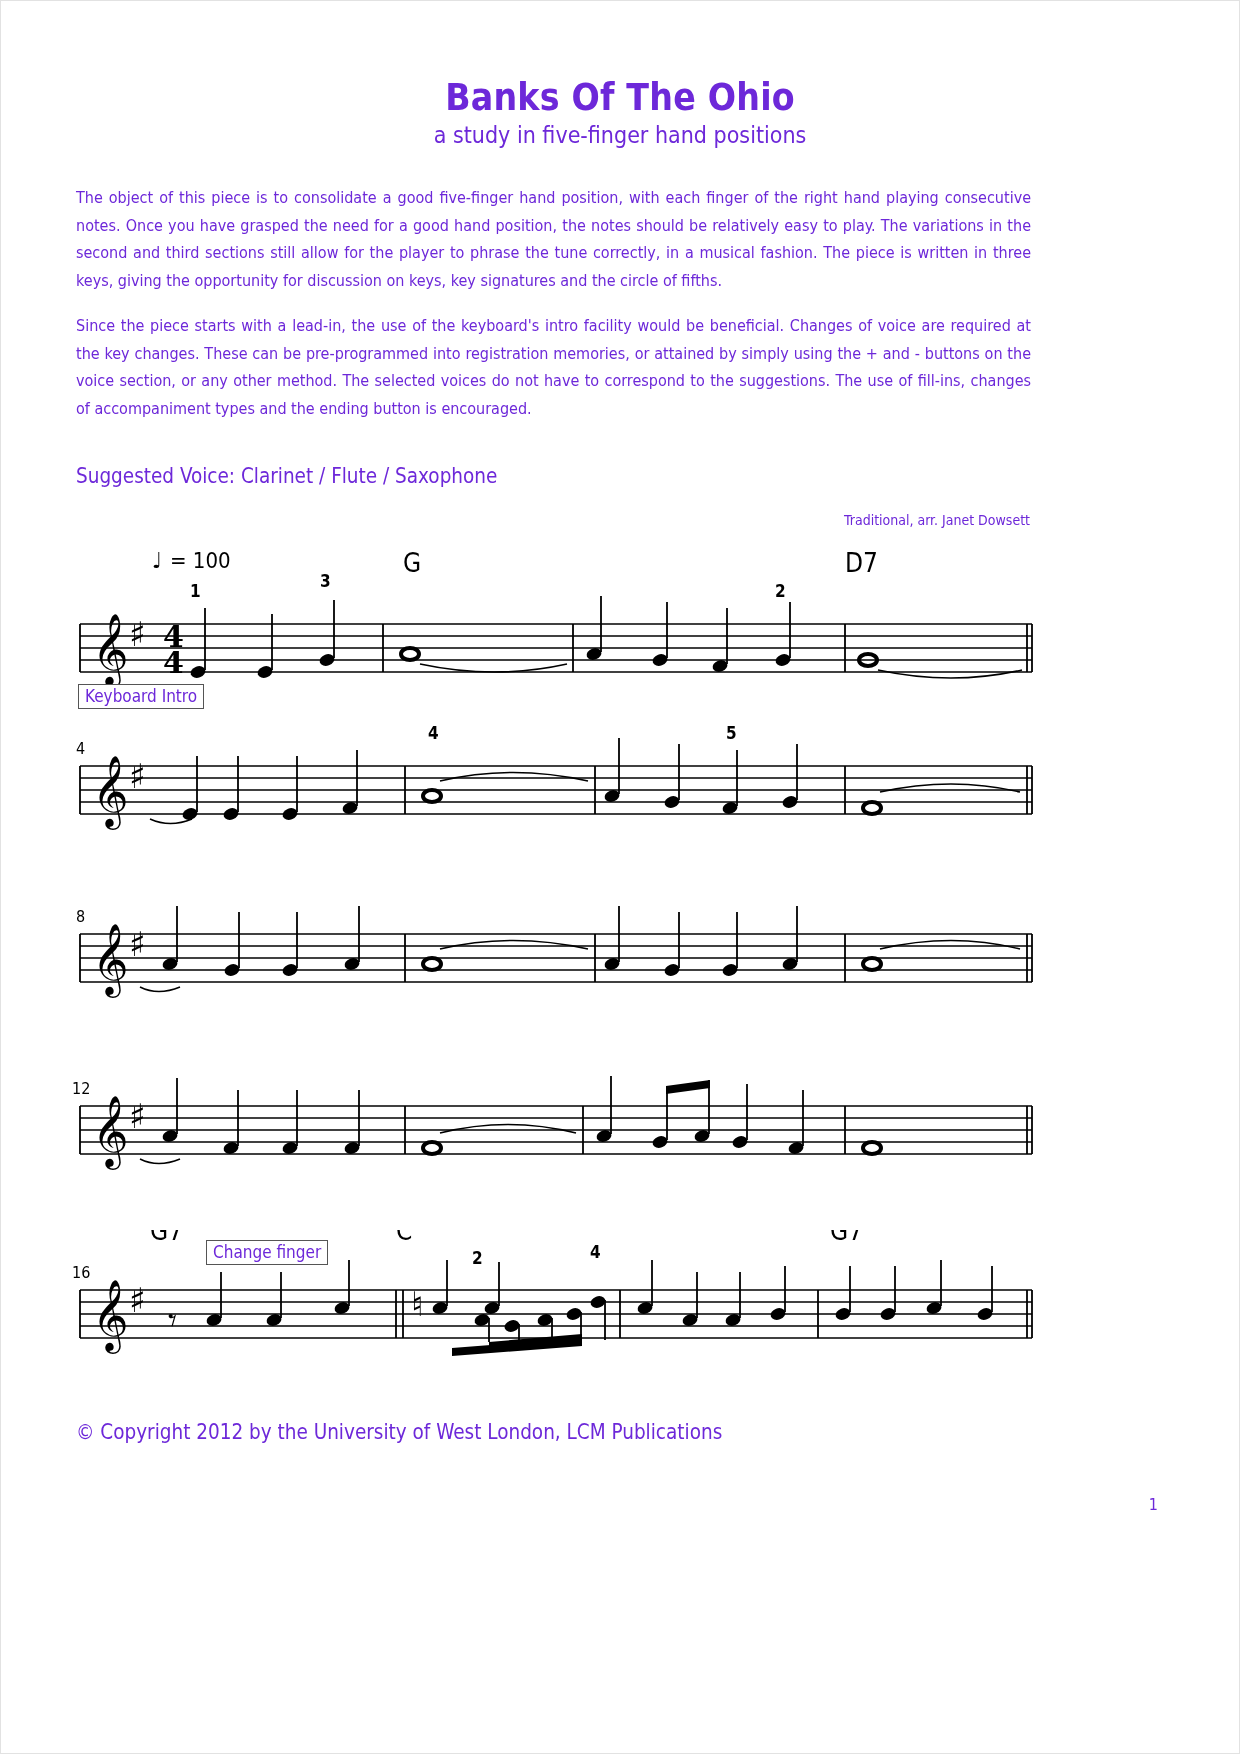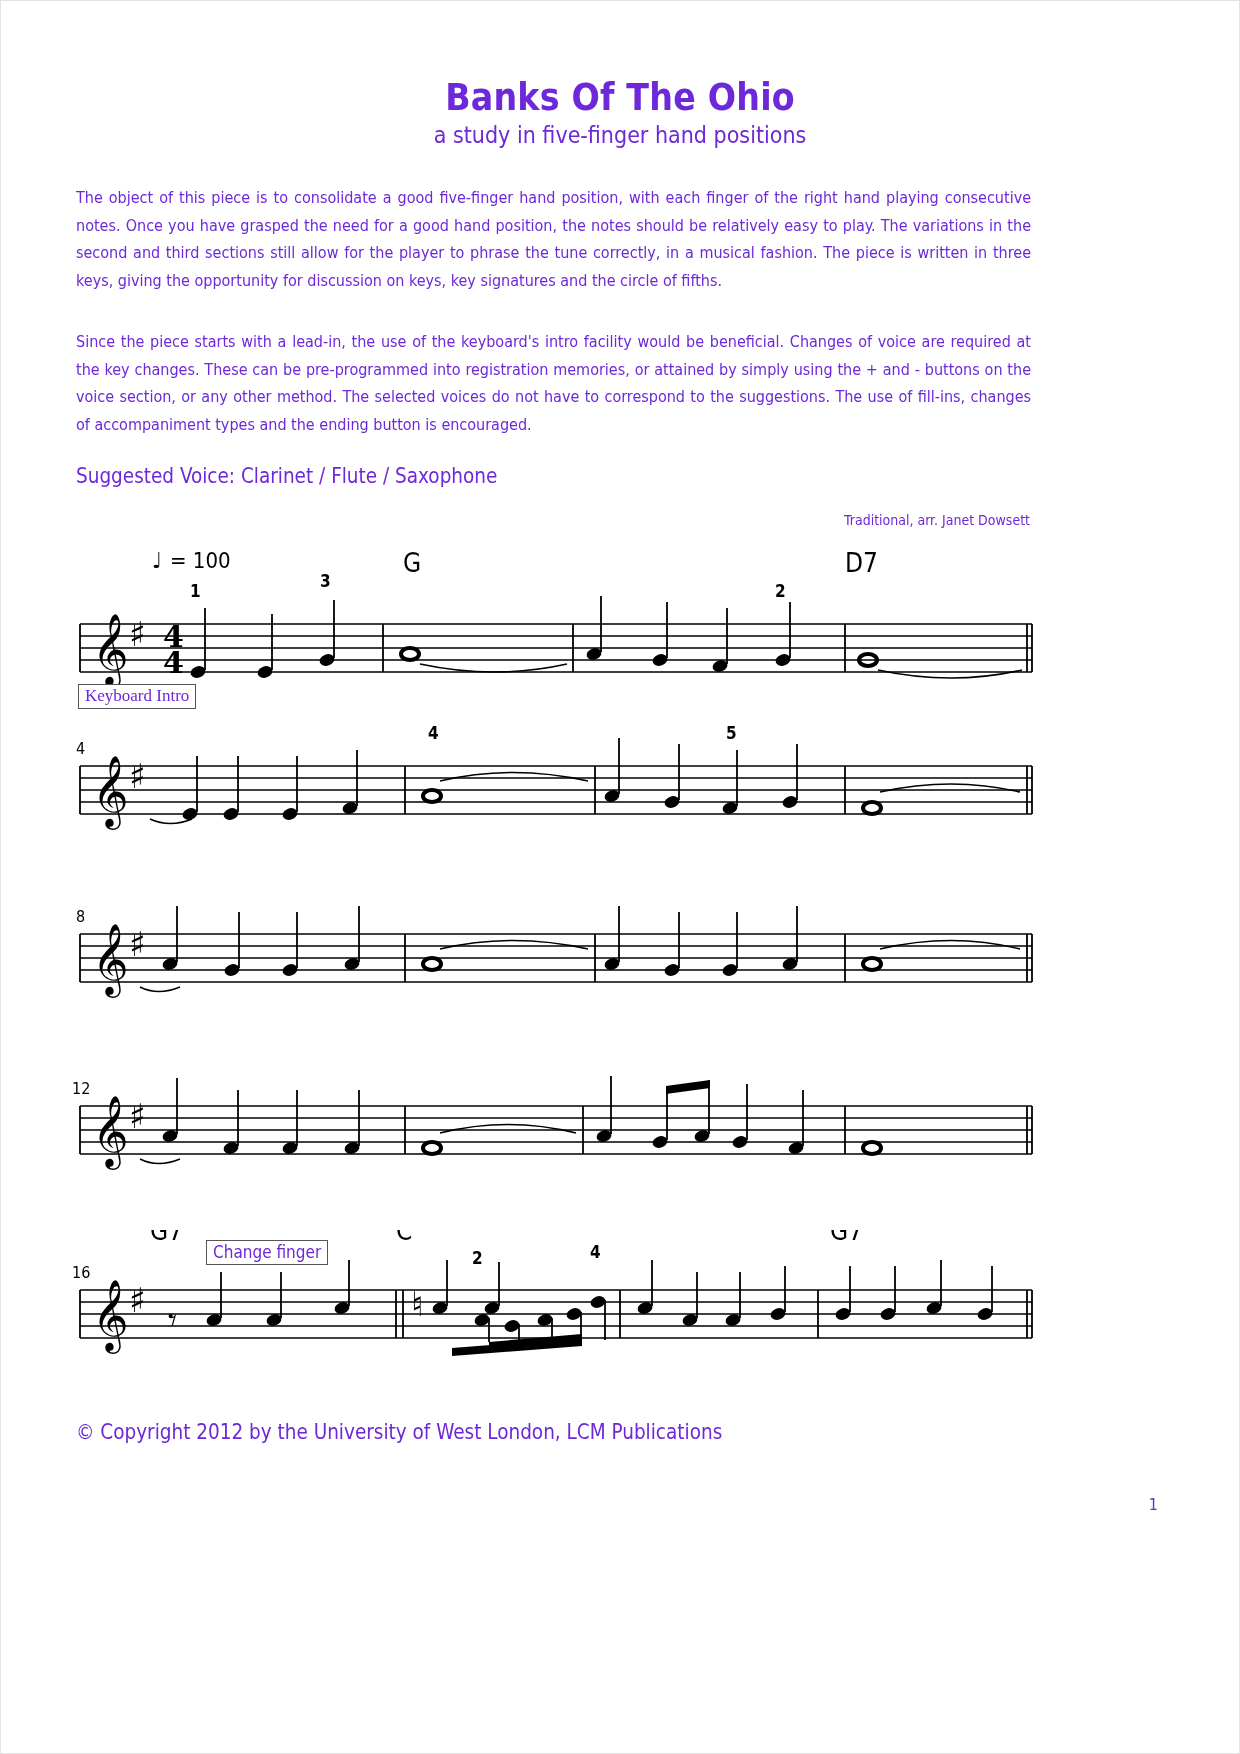--- a/index.html
+++ b/index.html
@@ -34,21 +34,21 @@
 
   .body-text {
     position:absolute;
     left:76px; width:955px;
     font-size:16px;
     line-height:27.5px;
     text-align:justify;
     text-justify:inter-word;
   }
   #para1 { top:184px; }
-  #para2 { top:328px; }
+  #para2 { top:312px; }
 
   .suggest {
     position:absolute; left:76px;
     font-size:20.5px; line-height:25px;
   }
   #sugg-voice  { top:464px; }
   #sugg-rhythm { top:489px; }
 
   .attrib {
     position:absolute; right:210px; top:512px;
@@ -158,21 +158,21 @@
         <line x1="727" y1="130" x2="727" y2="74" stroke="#000" stroke-width="1.8"></line>
         <ellipse cx="783" cy="126" rx="7.6" ry="5.6" transform="rotate(-20 783 126)"></ellipse>
         <line x1="790" y1="124" x2="790" y2="68" stroke="#000" stroke-width="1.8"></line>
       </g>
 
       <g>
         <ellipse cx="868" cy="126" rx="9" ry="6" fill="none" stroke="#000" stroke-width="4"></ellipse>
       </g>
       <path d="M 878 136 Q 952 152 1022 136" fill="none" stroke="#000" stroke-width="1.6"></path>
     </svg>
-    <div class="boxlabel" id="kb-intro" style="top:150px;font-family:Liberation Serif, serif;">Keyboard Intro</div>
+    <div class="boxlabel" id="kb-intro" style="top:150px;">Keyboard Intro</div>
   </div>
 
   <div class="system" id="sys2" style="top:716px;">
     <svg width="1240" height="180" viewBox="0 0 1240 180">
       <g stroke="#000" stroke-width="1.6">
         <line x1="80" y1="50" x2="1032" y2="50"></line>
         <line x1="80" y1="62" x2="1032" y2="62"></line>
         <line x1="80" y1="74" x2="1032" y2="74"></line>
         <line x1="80" y1="86" x2="1032" y2="86"></line>
         <line x1="80" y1="98" x2="1032" y2="98"></line>

